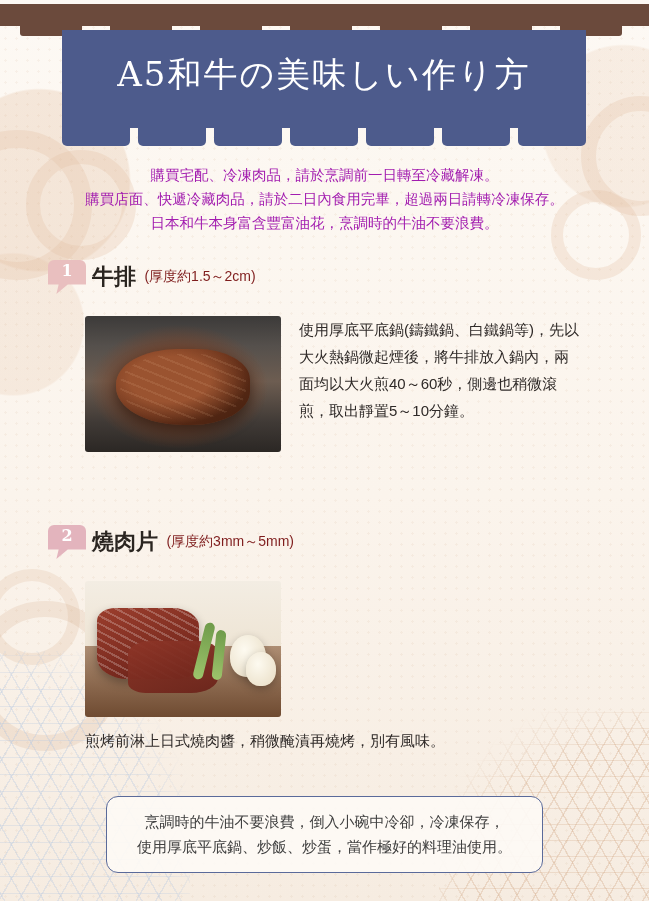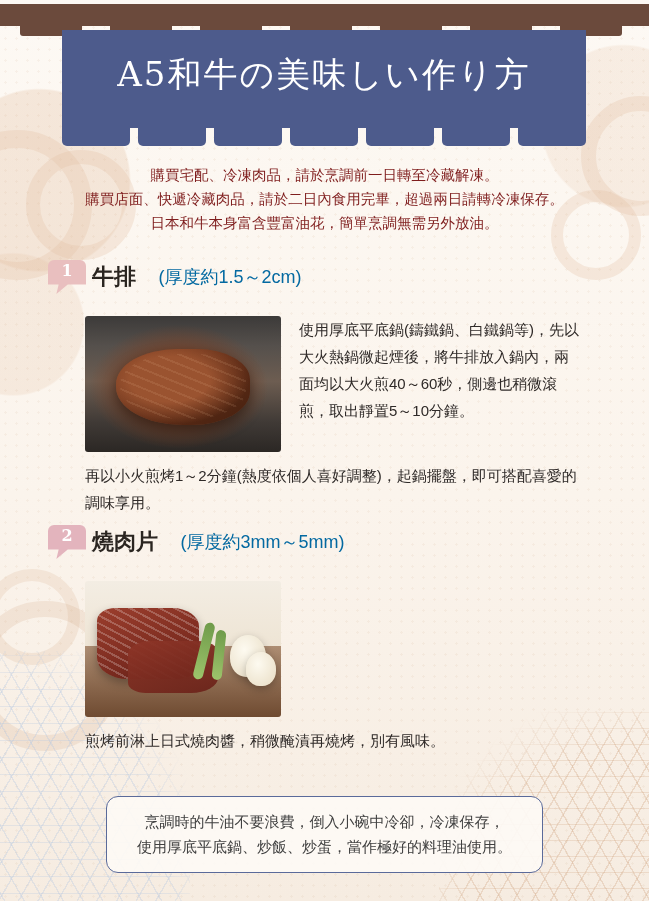--- a/index.html
+++ b/index.html
@@ -126,21 +126,21 @@
     font-size: 34px;
     letter-spacing: 2px;
   }
 
   
   .intro {
     position: absolute;
     left: 0; top: 163px;
     width: 649px;
     text-align: center;
-    color: #7f1d1d;
+    color: #a21caf;
     font-size: 14.5px;
     line-height: 24px;
   }
   .intro div { margin: 0; }
 
   
   .step { position: absolute; width: 649px; }
   .step-1 { top: 262px; }
   .step-2 { top: 527px; }
 
@@ -174,25 +174,25 @@
   }
   .step-title {
     font-size: 22px;
     font-weight: bold;
     color: #2a2520;
     font-family: "DejaVu Serif", "Liberation Serif", serif;
     display: inline-block;
     vertical-align: middle;
   }
   .step-sub {
-    font-size: 18px;
-    color: #0369a1;
+    font-size: 14px;
+    color: #7f1d1d;
     display: inline-block;
     vertical-align: middle;
-    margin-left: 18px;
+    margin-left: 4px;
   }
 
   .step-body {
     position: relative;
     margin-top: 20px;
     padding-left: 85px;
     padding-right: 66px;
   }
   .photo {
     float: left;
@@ -337,36 +337,35 @@
     <span style="left:304px;"></span>
     <span style="left:380px;"></span>
     <span style="left:456px;"></span>
   </div>
   <div class="noren-title">A5和牛の美味しい作り方</div>
 </div>
 
 <div class="intro">
   <div>購買宅配、冷凍肉品，請於烹調前一日轉至冷藏解凍。</div>
   <div>購買店面、快遞冷藏肉品，請於二日內食用完畢，超過兩日請轉冷凍保存。</div>
-  <div>日本和牛本身富含豐富油花，簡單烹調無需另外放油。</div>
+  <div>日本和牛本身富含豐富油花，烹調時的牛油不要浪費。</div>
 </div>
 
 <div class="step step-1">
   <div class="step-head">
     <span class="badge">
       <span class="tag"></span>
       <span class="num">1</span>
     </span>
     <span class="step-title">牛排</span>
     <span class="step-sub">(厚度約1.5～2cm)</span>
   </div>
   <div class="step-body">
     <div class="photo photo-steak"></div>
     <div class="step-text">使用厚底平底鍋(鑄鐵鍋、白鐵鍋等)，先以大火熱鍋微起煙後，將牛排放入鍋內，兩面均以大火煎40～60秒，側邊也稍微滾煎，取出靜置5～10分鐘。</div>
-    <div class="step-note">再以小火煎烤1～2分鐘(熱度依個人喜好調整)，起鍋擺盤，即可搭配喜愛的調味享用。</div>
   </div>
 </div>
 
 <div class="step step-2">
   <div class="step-head">
     <span class="badge pink2">
       <span class="tag"></span>
       <span class="num">2</span>
     </span>
     <span class="step-title">燒肉片</span>

